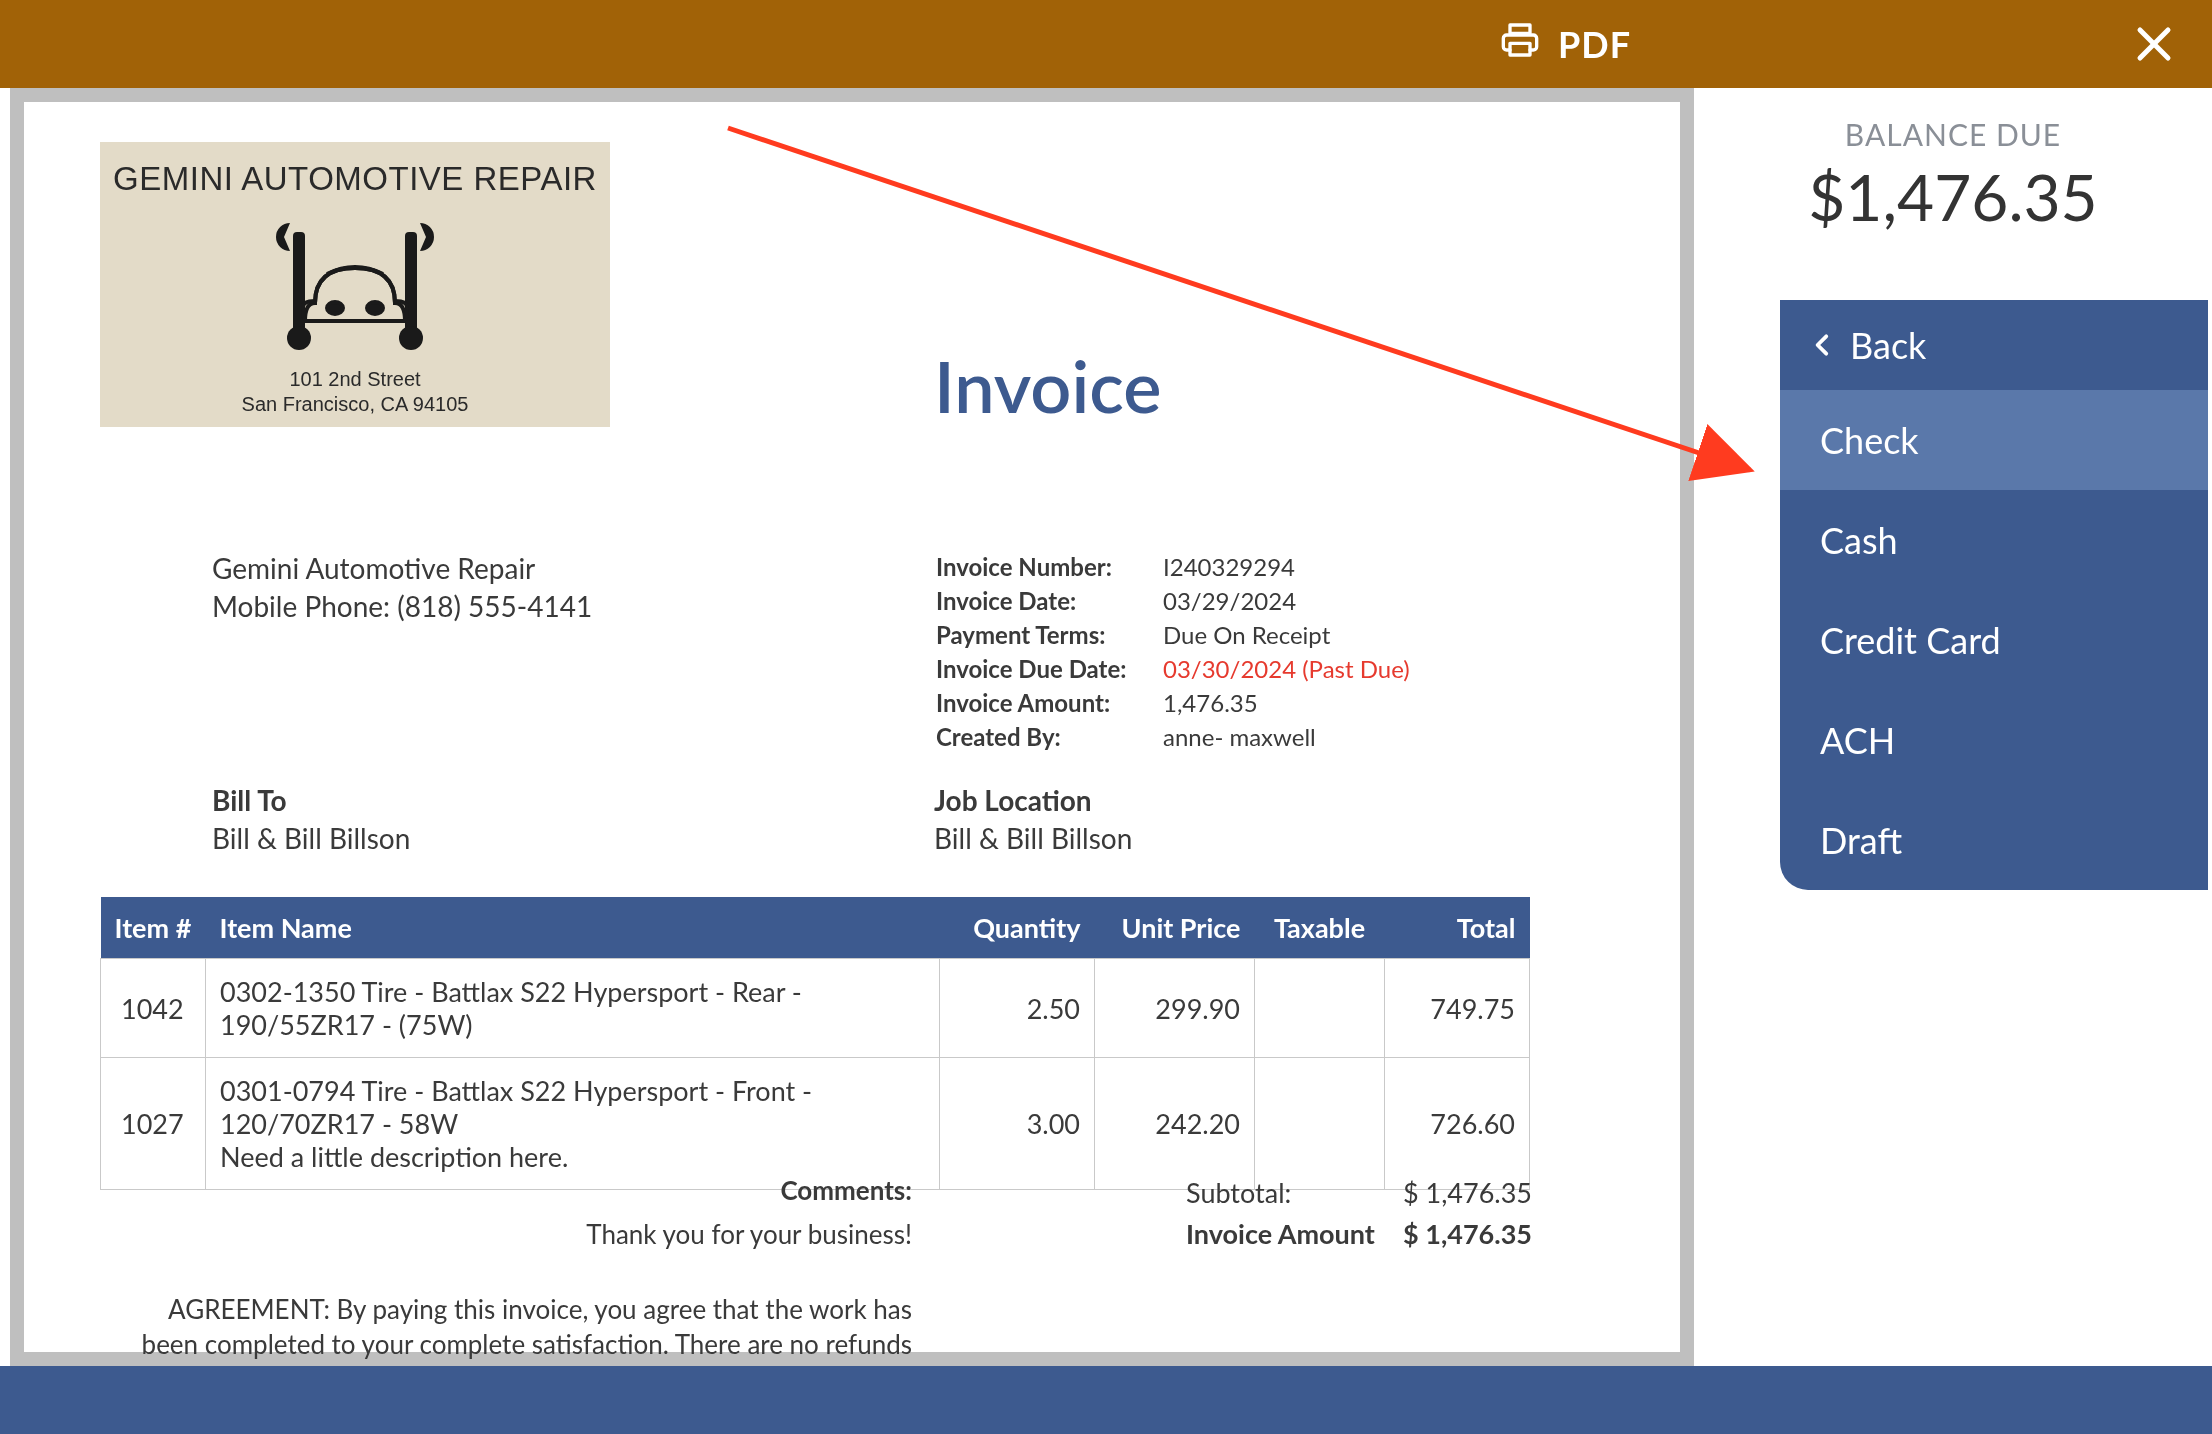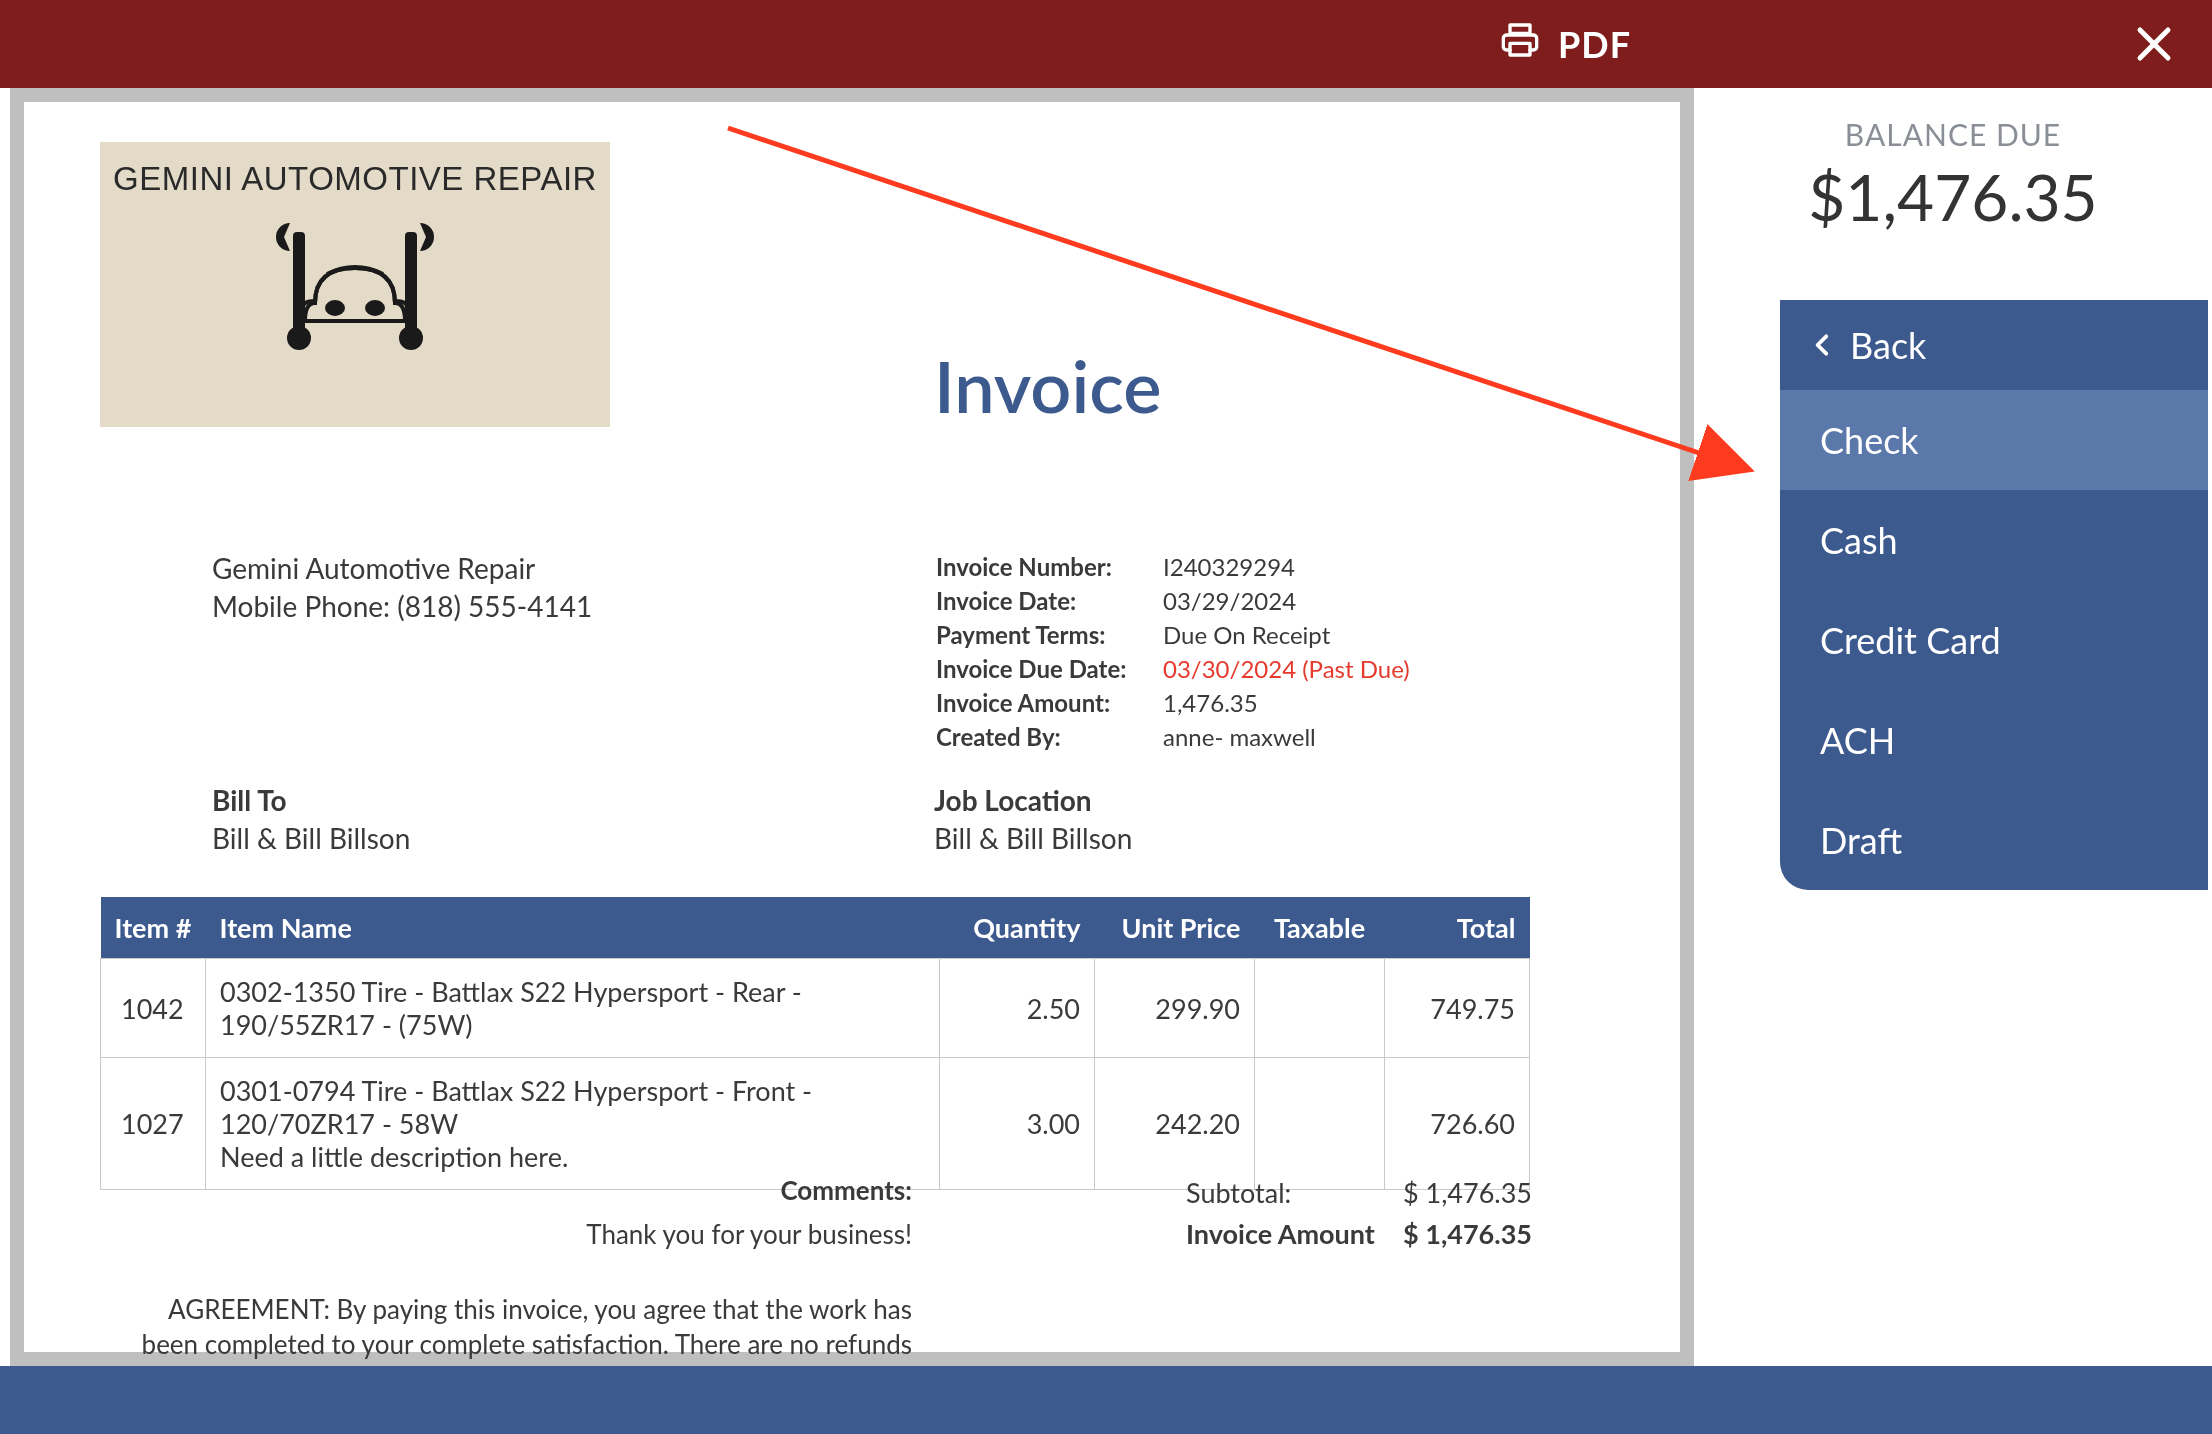--- a/index.html
+++ b/index.html
@@ -12,21 +12,21 @@
     height: 1434px;
     overflow: hidden;
     position: relative;
   }
 
   
   .top-bar {
     position: absolute;
     left: 0; right: 0; top: 0;
     height: 88px;
-    background: #7f1d1d;
+    background: #a16207;
     display: flex;
     align-items: center;
     justify-content: flex-end;
     padding: 0 40px;
     color: #fff;
     z-index: 10;
   }
   .top-bar .pdf-group {
     display: flex;
     align-items: center;
@@ -308,20 +308,24 @@
           <path d="M70 95 q0 -35 40 -35 q40 0 40 35 q10 0 10 18 l-100 0 q0 -18 10 -18 z" fill="#1a1a1a" fill-opacity="0"></path>
           <path d="M70 95 q0 -35 40 -35 q40 0 40 35"></path>
           <path d="M62 113 q-4 0 -4 -14 q0 -6 12 -6"></path>
           <path d="M158 113 q4 0 4 -14 q0 -6 -12 -6"></path>
           <ellipse cx="90" cy="100" rx="8" ry="6" fill="#1a1a1a"></ellipse>
           <ellipse cx="130" cy="100" rx="8" ry="6" fill="#1a1a1a"></ellipse>
           <line x1="70" y1="113" x2="150" y2="113"></line>
           <path d="M82 66 q28 -14 56 0"></path>
         </g>
       </svg>
+      <div class="addr">
+        <div>101 2nd Street</div>
+        <div>San Francisco, CA  94105</div>
+      </div>
     </div>
 
     <div class="doc-title">Invoice</div>
 
     <div class="company-contact">
       <div>Gemini Automotive Repair</div>
       <div>Mobile Phone: (818) 555-4141</div>
     </div>
 
     <div class="invoice-meta">

